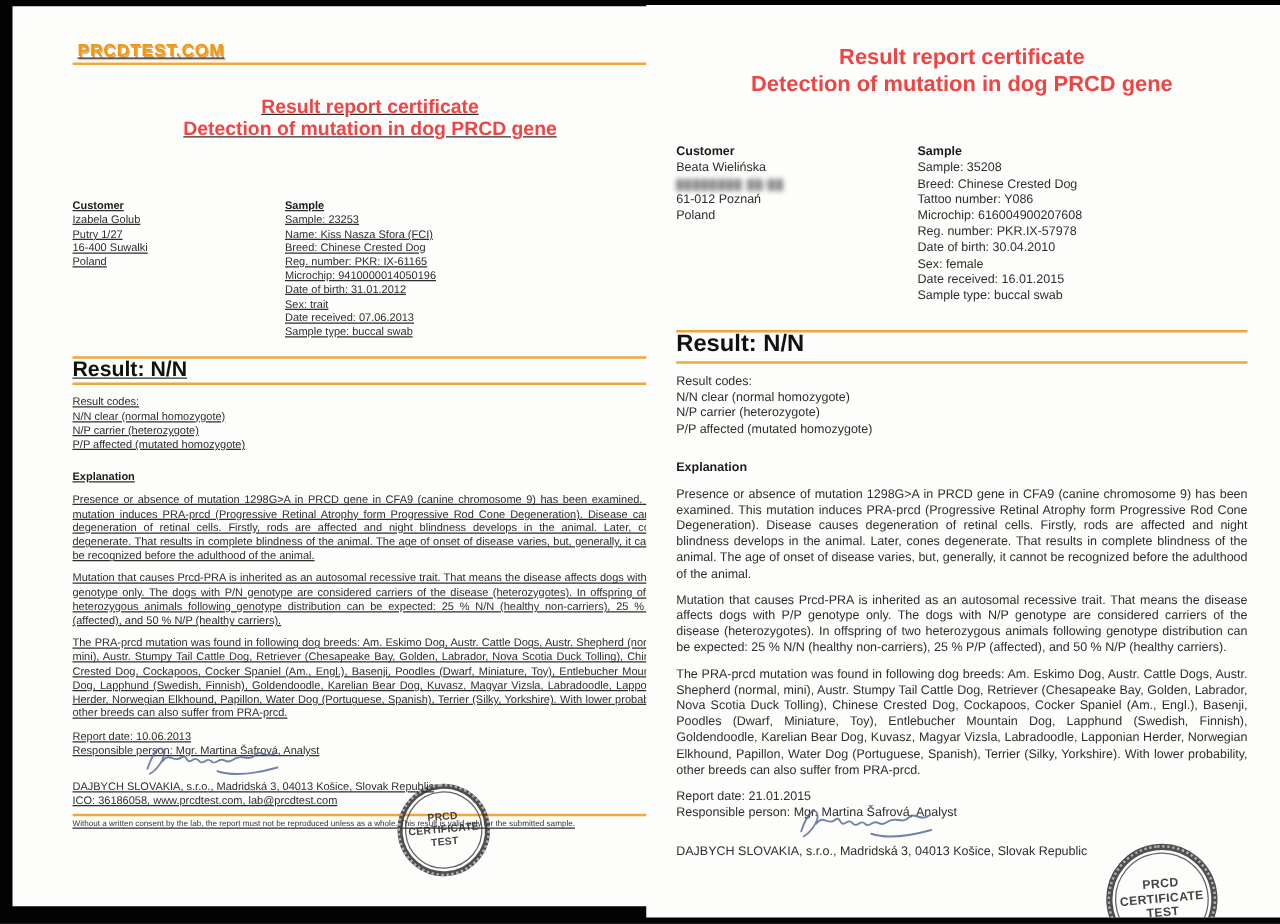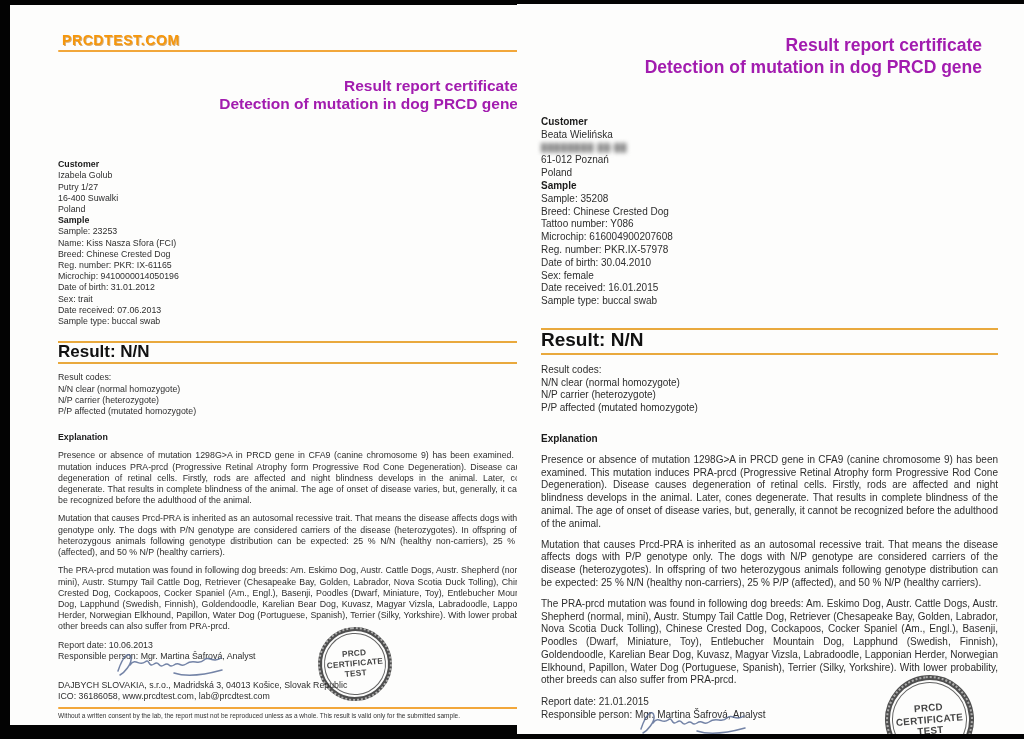--- a/index.html
+++ b/index.html
@@ -1,44 +1,44 @@
 <!DOCTYPE html>
 <html><head>
 <meta charset="utf-8">
 <style>
   html,body{margin:0;padding:0;}
   body{background:#000;width:1024px;height:739px;overflow:hidden;
        font-family:"Liberation Sans","DejaVu Sans",sans-serif;}
   .canvas{position:relative;width:1024px;height:739px;background:#030303;}
 
   .page{position:absolute;background:#fdfdfc;color:#2e2e2e;overflow:hidden;}
-  .page-left{left:10px;top:5px;width:572px;height:720px;}
+  .page-left{left:10px;top:5px;width:572px;height:720px;text-decoration:underline;}
   .page-right{left:517px;top:4px;width:507px;height:730px;}
 
   .inner{position:relative;height:100%;}
   .page-left .inner{padding:0 48px;}
   .page-right .inner{padding:0 26px 0 24px;}
 
   
   .logo{margin:30px 0 0 4px;font-size:14px;font-weight:800;letter-spacing:.6px;
         color:#f6970b;text-shadow:1px 1px 0 rgba(186,108,6,.55);}
   .rule{height:2px;background:#f2a73b;border-radius:1px;}
   .logo-rule{margin-top:4px;}
 
   
-  .title{font-weight:700;text-align:right;color:#a21caf;margin:16px;}
+  .title{font-weight:700;text-align:center;color:#ef4444;margin:16px;}
   .page-left .title{margin-top:25px;font-size:15.5px;line-height:18px;}
   .page-right .title{margin-top:30px;font-size:17.5px;line-height:22px;}
 
   
   .page-left{font-size:8.8px;line-height:11.2px;}
   .page-right{font-size:10px;line-height:12.8px;}
 
   
-  .info-row{display:flex;flex-direction:column;}
+  .info-row{display:flex;}
   .page-left .info-row{margin-top:46px;}
   .page-right .info-row{margin-top:38px;}
   .page-left .col-customer{width:170px;flex:none;}
   .page-right .col-customer{width:193px;flex:none;}
   .col-sample{flex:1;}
   .lbl{font-weight:700;color:#1b1b1b;}
   .redacted{color:#8a8a8a;filter:blur(2px);letter-spacing:1px;font-size:8px;}
 
   
   .result-bar{border-top:2px solid #e9a93d;border-bottom:2px solid #e9a93d;

